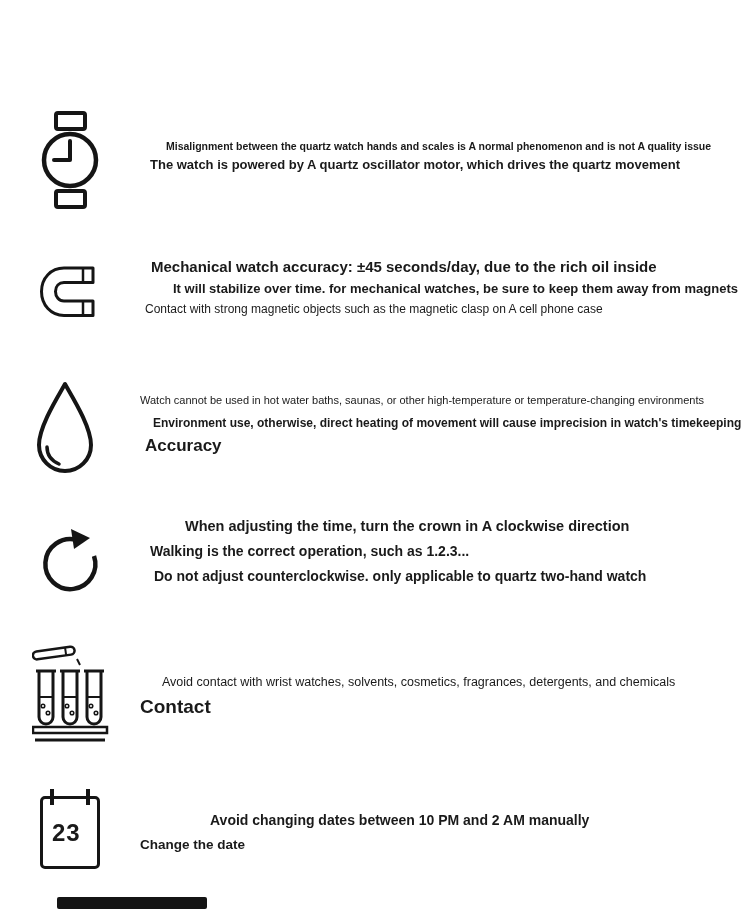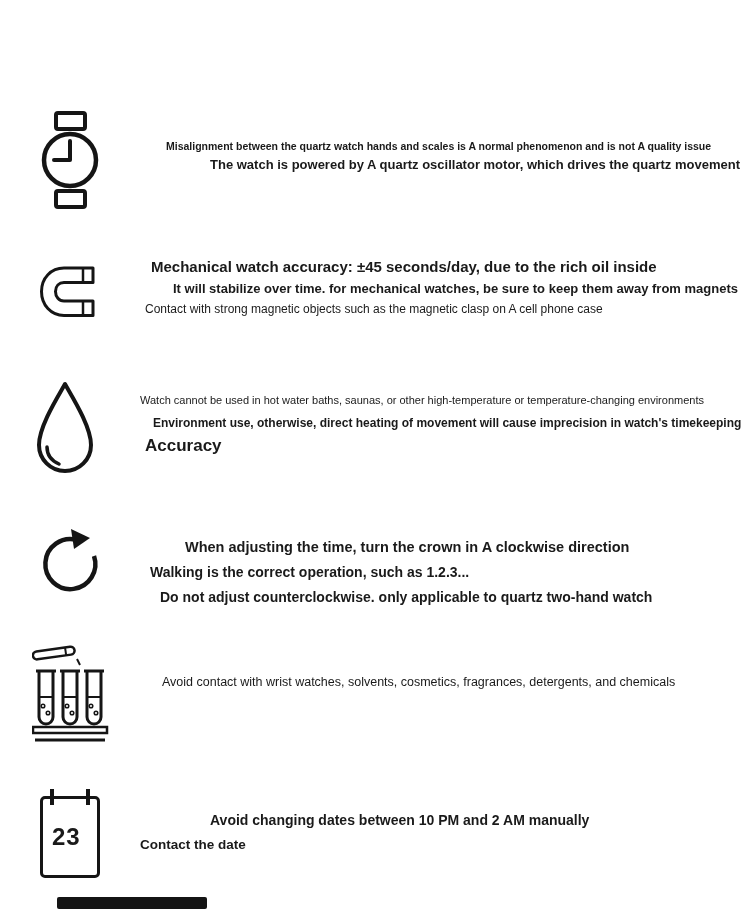--- a/index.html
+++ b/index.html
@@ -13,62 +13,62 @@
   .row { position:absolute; left:0; width:750px; }
   .icon-box { position:absolute; }
   .text-box { position:absolute; left:140px; right:10px; }
   .t { margin:0 0 7px 0; white-space:nowrap; }
 
   
   #row1 { top:110px; }
   #row1 .icon-box { left:38px; top:0; }
   #row1 .text-box { top:30px; }
   .s1l1 { font-size:10.5px; font-weight:700; margin-left:26px; margin-bottom:5px; }
-  .s1l2 { font-size:13px;   font-weight:700; margin-left:10px;text-align:right; }
+  .s1l2 { font-size:13px;   font-weight:700; margin-left:10px; }
 
   
   #row2 { top:256px; }
   #row2 .icon-box { left:38px; top:8px; }
   #row2 .text-box { top:2px; }
   .s2l1 { font-size:15px; font-weight:700; margin-left:11px; margin-bottom:6px; }
   .s2l2 { font-size:13px; font-weight:600; margin-left:33px; margin-bottom:6px; }
   .s2l3 { font-size:12px; font-weight:400; margin-left:5px; }
 
   
   #row3 { top:380px; }
   #row3 .icon-box { left:34px; top:0; }
   #row3 .text-box { top:14px; }
   .s3l1 { font-size:11px; font-weight:400; margin-bottom:10px; }
   .s3l2 { font-size:12px; font-weight:700; margin-left:13px; margin-bottom:6px; }
   .s3l3 { font-size:17px; font-weight:700; margin-left:5px; }
 
   
   #row4 { top:518px; }
   #row4 .icon-box { left:38px; top:8px; }
-  #row4 .text-box { top:21px; }
+  #row4 .text-box { top:0; }
   .s4l1 { font-size:14.5px; font-weight:700; margin-left:45px; margin-bottom:9px; }
   .s4l2 { font-size:14px;   font-weight:700; margin-left:10px; margin-bottom:9px; }
-  .s4l3 { font-size:14px;   font-weight:700; margin-left:20px; }
+  .s4l3 { font-size:14px;   font-weight:700; margin-left:14px; }
 
   
   #row5 { top:643px; }
   #row5 .icon-box { left:32px; top:0; }
   #row5 .text-box { top:32px; }
   .s5l1 { font-size:12.5px; font-weight:400; margin-left:22px; margin-bottom:7px; }
   .s5l2 { font-size:19px;   font-weight:700; }
 
   
   #row6 { top:786px; }
   #row6 .icon-box { left:40px; top:0; }
   #row6 .text-box { top:26px; }
   .s6l1 { font-size:14px;   font-weight:700; margin-left:70px; margin-bottom:9px; }
   .s6l2 { font-size:13.5px; font-weight:700; }
 
   
-  .cal { position:relative; width:60px; height:82px; border:3.5px solid #151515; border-radius:5px;
+  .cal { position:relative; width:60px; height:73px; border:3.5px solid #151515; border-radius:5px;
          margin-top:10px; display:flex; align-items:center; padding-left:9px; background:#fff; }
   .cal-tick { position:absolute; top:-10px; width:4px; height:16px; background:#151515; }
   .cal-tick.left { left:7px; }
   .cal-tick.right { right:7px; }
   .cal-day { font-size:24px; font-weight:600; letter-spacing:1px; }
 
   .bottom-bar { position:absolute; left:57px; top:897px; width:150px; height:12px;
                 background:#141414; border-radius:2px; }
 
   svg { display:block; }
@@ -163,32 +163,33 @@
         <line x1="55" y1="54" x2="69" y2="54" stroke="#151515" stroke-width="2"></line>
         <circle cx="59" cy="63" r="1.8" stroke="#151515" stroke-width="1.5"></circle>
         <circle cx="64" cy="70" r="1.8" stroke="#151515" stroke-width="1.5"></circle>
 
         <rect x="1" y="84" width="74" height="6" stroke="#151515" stroke-width="2.5"></rect>
         <line x1="3" y1="97" x2="73" y2="97" stroke="#151515" stroke-width="3"></line>
       </svg>
     </div>
     <div class="text-box">
       <p class="t s5l1">Avoid contact with wrist watches, solvents, cosmetics, fragrances, detergents, and chemicals</p>
+      <p class="t s5l2">Contact</p>
     </div>
   </section>
 
   <section class="row" id="row6">
     <div class="icon-box">
       <div class="cal">
         <span class="cal-tick left"></span>
         <span class="cal-tick right"></span>
         <span class="cal-day">23</span>
       </div>
     </div>
     <div class="text-box">
       <p class="t s6l1">Avoid changing dates between 10 PM and 2 AM manually</p>
-      <p class="t s6l2">Contact the date</p>
+      <p class="t s6l2">Change the date</p>
     </div>
   </section>
 
   <div class="bottom-bar"></div>
 
 </div>
 
 </body></html>

